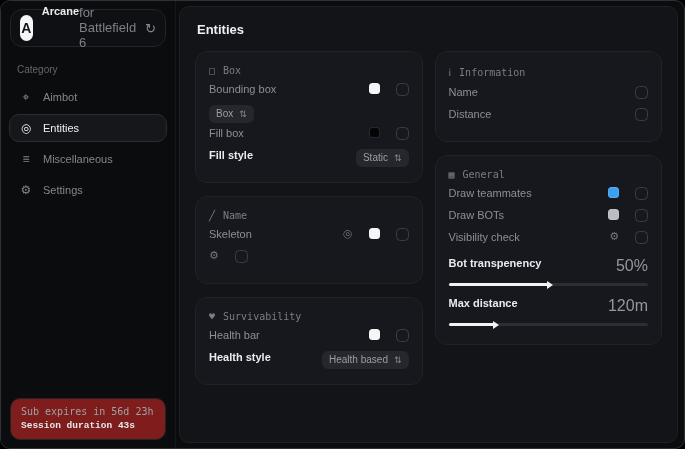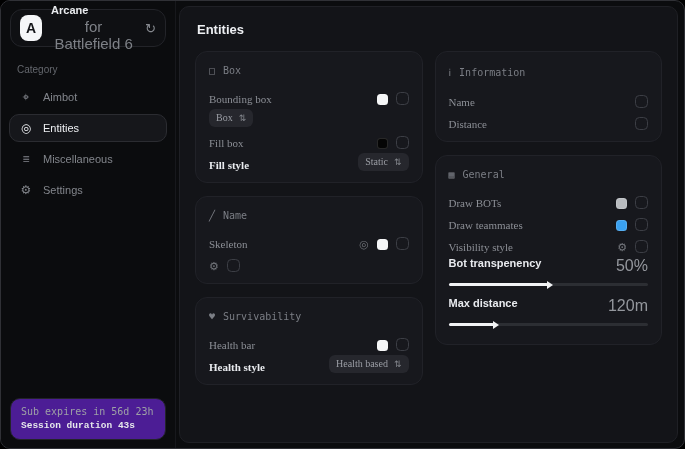--- a/index.html
+++ b/index.html
@@ -3,42 +3,42 @@
 <meta charset="utf-8">
 <style>
   html,body{margin:0;padding:0;background:#000;}
   body{width:685px;height:449px;overflow:hidden;font-family:"Liberation Sans","DejaVu Sans",sans-serif;-webkit-font-smoothing:antialiased;}
   .window{width:685px;height:449px;box-sizing:border-box;border:1px solid #303136;border-radius:10px;background:#0b0c0e;display:flex;overflow:hidden;}
 
   
   .sidebar{flex:0 0 175px;width:175px;display:flex;flex-direction:column;box-sizing:border-box;border-right:1px solid #17181c;background:#0b0c0e;}
   .logo-card{margin:8px 9px 0 9px;border:1px solid #232429;border-radius:12px;background:#0f1013;display:flex;align-items:center;gap:9px;padding:6px 9px;height:38px;box-sizing:border-box;}
   .logo{width:26px;height:26px;border-radius:8px;background:#f5f6f8;color:#141519;font-weight:bold;font-size:14px;display:flex;align-items:center;justify-content:center;}
-  .app-meta{display:flex;flex-direction:column;line-height:1.15;}
+  .app-meta{display:flex;line-height:1.15;}
   .app-name{font-size:11px;font-weight:bold;color:#e9ebee;}
-  .app-sub{font-size:15px;color:#7e8187;margin-top:1px;text-align:center;}
+  .app-sub{font-size:13px;color:#7e8187;margin-top:1px;}
   .sync{margin-left:auto;color:#85888e;font-size:13px;}
   .category{font-size:10px;color:#64676d;margin:17px 0 5px 16px;}
   .nav-item{display:flex;align-items:center;gap:10px;margin:3px 8px;padding:6px 9px;border-radius:10px;border:1px solid transparent;color:#83868c;font-size:11px;cursor:default;}
   .nav-item .ni{font-size:12px;width:14px;text-align:center;}
   .nav-item.active{background:#16171b;border-color:#2b2c31;color:#eef0f3;}
-  .side-footer{margin:auto 9px 8px 9px;border:1px solid #232429;border-radius:10px;padding:7px 10px 8px;background:#4c1d95;}
+  .side-footer{margin:auto 9px 8px 9px;border:1px solid #232429;border-radius:10px;padding:7px 10px 8px;background:#7f1d1d;}
   .sf1{font-family:"DejaVu Sans Mono","Liberation Mono",monospace;font-size:10px;color:#9ea1a6;white-space:nowrap;}
   .sf2{font-size:9.5px;font-weight:bold;color:#e6e8eb;margin-top:3px;font-family:Liberation Mono, monospace;}
 
   
   .main{flex:1;padding:5px 6px 5px 3px;box-sizing:border-box;min-width:0;}
   .main-panel{height:100%;background:#131418;border:1px solid #1f2025;border-radius:10px;padding:13px 15px;box-sizing:border-box;overflow:hidden;}
   .page-title{font-size:13px;font-weight:bold;color:#eef0f3;margin:2px 0 14px 2px;}
   .columns{display:flex;gap:12px;align-items:flex-start;}
   .col{flex:1;min-width:0;}
   .panel{background:#17181d;border:1px solid #212228;border-radius:12px;padding:10px 13px 11px;margin-bottom:13px;}
   .panel-header{display:flex;align-items:center;gap:8px;font-family:"DejaVu Sans Mono","Liberation Mono",monospace;font-size:10px;color:#7b7e85;margin:3px 0 7px;}
   .panel-header .ph-icon{font-size:10px;}
-  .row{display:flex;align-items:flex-end;min-height:22px;gap:8px;font-family:Liberation Serif, serif;}
+  .row{display:flex;align-items:flex-start;min-height:22px;gap:16px;}
   .row-label{flex:1;font-size:11px;color:#8c8f96;white-space:nowrap;}
   .row-label.emph{color:#e9ebef;font-weight:bold;}
   .mini-icon{color:#74777d;font-size:11px;line-height:1;}
   .swatch{width:11px;height:11px;border-radius:3.5px;border:1px solid rgba(255,255,255,0.14);box-sizing:border-box;flex:0 0 auto;}
   .checkbox{width:13px;height:13px;border-radius:4.5px;border:1.5px solid #3c3e45;box-sizing:border-box;flex:0 0 auto;}
   .select{display:flex;align-items:center;gap:6px;background:#26272d;border-radius:6px;padding:3px 7px;font-size:10px;color:#9b9ea5;line-height:1.2;}
   .select .updown{font-size:9px;color:#84878d;}
   .slider-row{display:block;padding:4px 0 7px;}
   .slider-head{display:flex;align-items:flex-start;}
   .slider-head .row-label{flex:1;}
@@ -169,31 +169,31 @@
                 <span class="row-label">Distance</span>
                 <span class="checkbox"></span>
               </div>
             </div>
             <div class="panel">
               <div class="panel-header">
                 <span class="ph-icon">▦</span>
                 <span>General</span>
               </div>
               <div class="row">
+                <span class="row-label">Draw teammates</span>
+                <span class="swatch" style="background: rgb(58, 161, 240);"></span>
+                <span class="checkbox"></span>
+              </div>
+              <div class="row">
                 <span class="row-label">Draw BOTs</span>
                 <span class="swatch" style="background: rgb(185, 188, 192);"></span>
                 <span class="checkbox"></span>
               </div>
               <div class="row">
-                <span class="row-label">Draw teammates</span>
-                <span class="swatch" style="background: rgb(58, 161, 240);"></span>
-                <span class="checkbox"></span>
-              </div>
-              <div class="row">
-                <span class="row-label">Visibility style</span>
+                <span class="row-label">Visibility check</span>
                 <span class="mini-icon">⚙</span>
                 <span class="checkbox"></span>
               </div>
               <div class="slider-row">
                 <div class="slider-head">
                   <span class="row-label emph">Bot transpenency</span>
                   <span class="slider-value">50%</span>
                 </div>
                 <div class="track">
                   <div class="fill" style="width: 50%;"></div>

